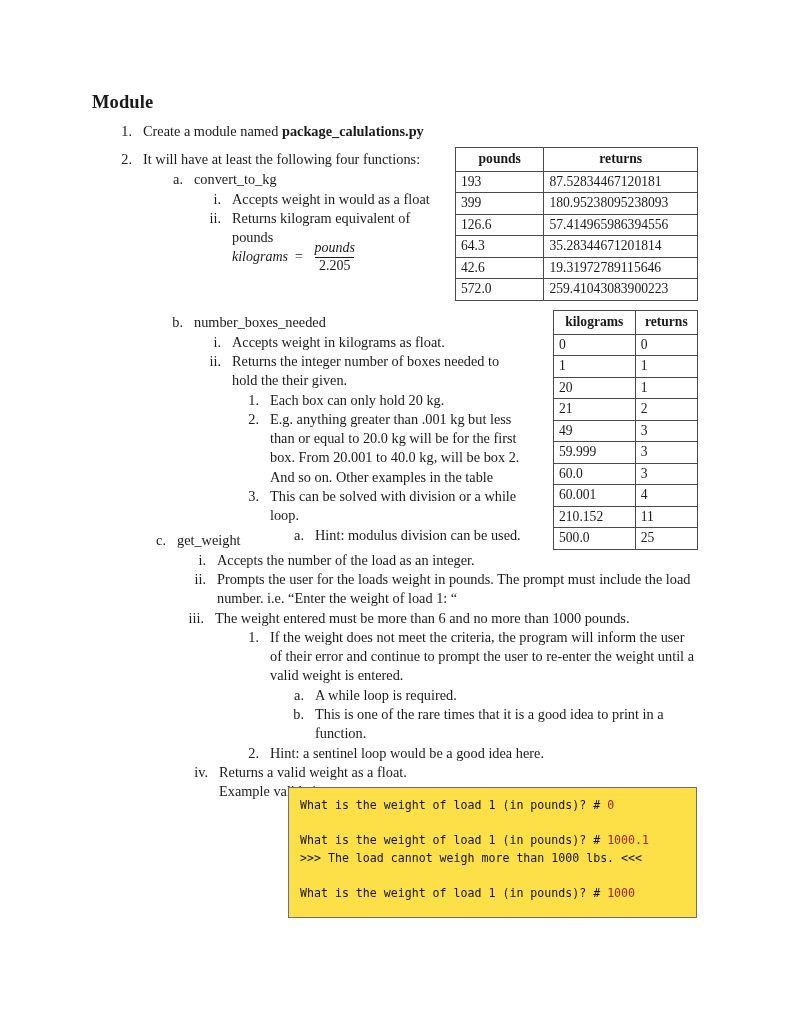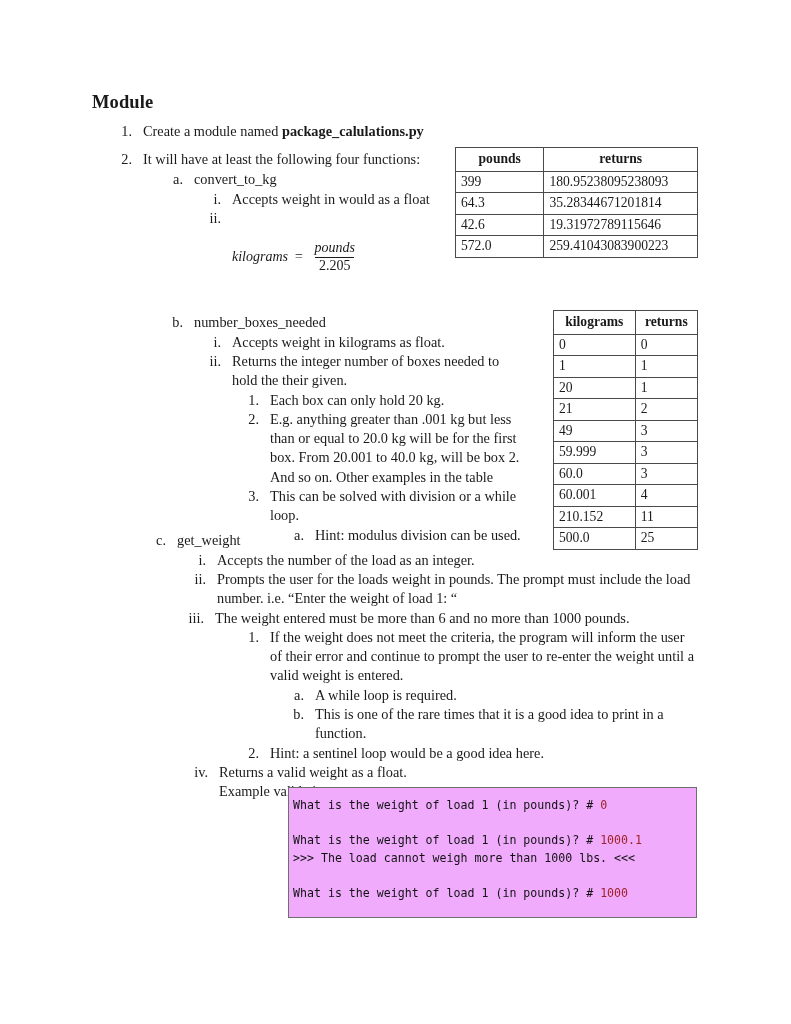--- a/index.html
+++ b/index.html
@@ -117,23 +117,23 @@
   #table-kilograms th.c1, #table-kilograms td.c1 { width: 55px; }
 
   
   .console-box {
     position: absolute;
     left: 288px;
     top: 787px;
     width: 409px;
     height: 131px;
     border: 1.3px solid #6f6f6f;
-    background: #f0abfc;
+    background: #fde047;
     box-sizing: border-box;
-    padding: 9px 10px 8px 4px;
+    padding: 9px 10px 8px 11px;
     font-family: "DejaVu Sans Mono", "Liberation Mono", monospace;
     font-size: 11.6px;
     line-height: 17.6px;
     color: #121212;
     overflow: hidden;
   }
   .console-box .cline { white-space: pre; }
   .console-box .cline.blank { height: 17.6px; }
   .console-box .val { color: #a02226; }
 </style>
@@ -159,20 +159,21 @@
     <span class="body">convert_to_kg</span>
   </div>
 
   <div class="item lvl3" style="left:203px; top:190px; width:250px;">
     <span class="marker">i.</span>
     <span class="body">Accepts weight in would as a float</span>
   </div>
 
   <div class="item lvl3" style="left:203px; top:209px; width:212px;">
     <span class="marker">ii.</span>
+    <span class="body">Returns kilogram equivalent of pounds</span>
   </div>
 
   <div class="formula" style="left:232px; top:241px;">
     <span class="lhs">kilograms</span>
     <span class="eq">=</span>
     <span class="frac">
       <span class="num">pounds</span>
       <span class="den">2.205</span>
     </span>
   </div>
@@ -264,22 +265,30 @@
 
   <table class="doc-table" id="table-pounds">
     <thead>
       <tr>
         <th class="c0">pounds</th>
         <th class="c1">returns</th>
       </tr>
     </thead>
     <tbody>
       <tr>
+        <td class="c0">193</td>
+        <td class="c1">87.52834467120181</td>
+      </tr>
+      <tr>
         <td class="c0">399</td>
         <td class="c1">180.95238095238093</td>
+      </tr>
+      <tr>
+        <td class="c0">126.6</td>
+        <td class="c1">57.414965986394556</td>
       </tr>
       <tr>
         <td class="c0">64.3</td>
         <td class="c1">35.28344671201814</td>
       </tr>
       <tr>
         <td class="c0">42.6</td>
         <td class="c1">19.31972789115646</td>
       </tr>
       <tr>

